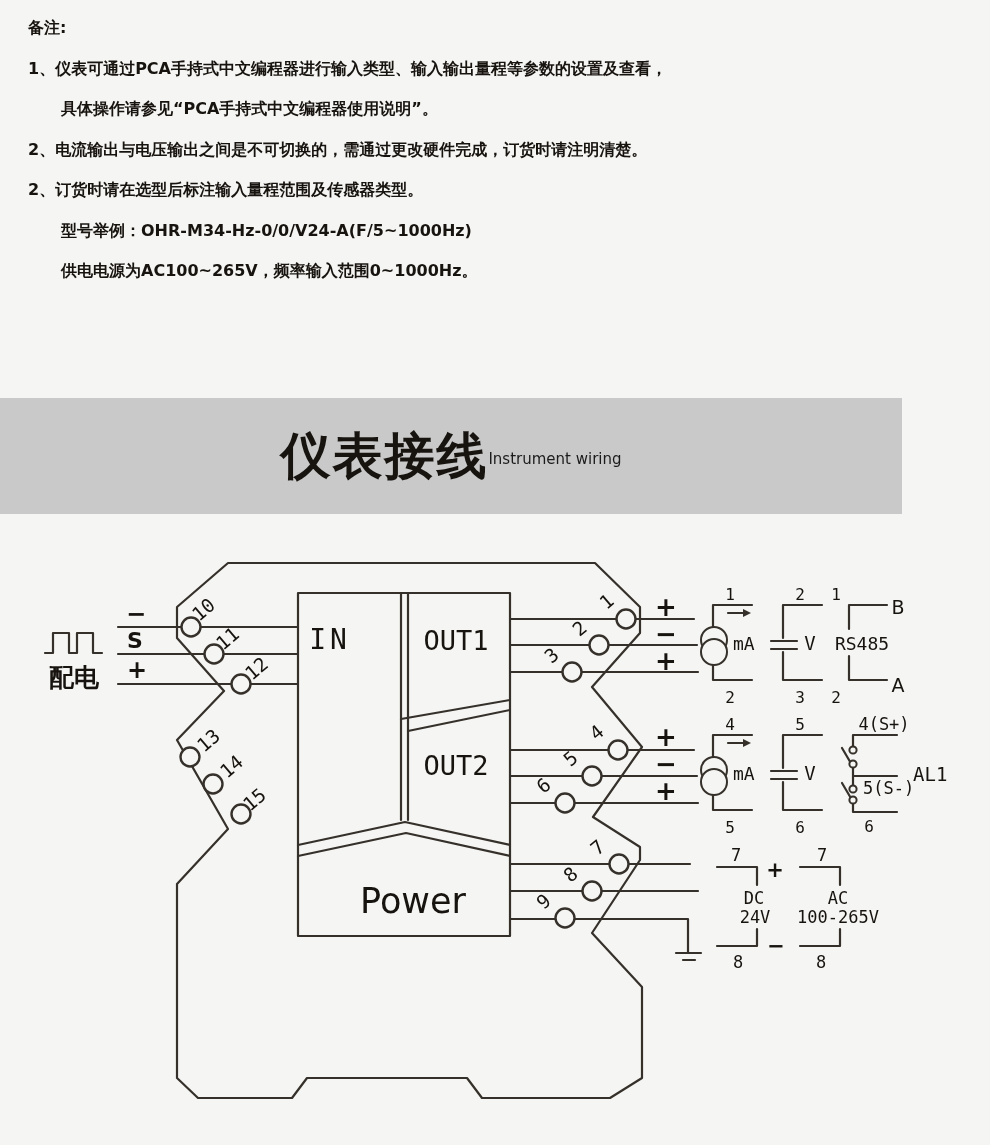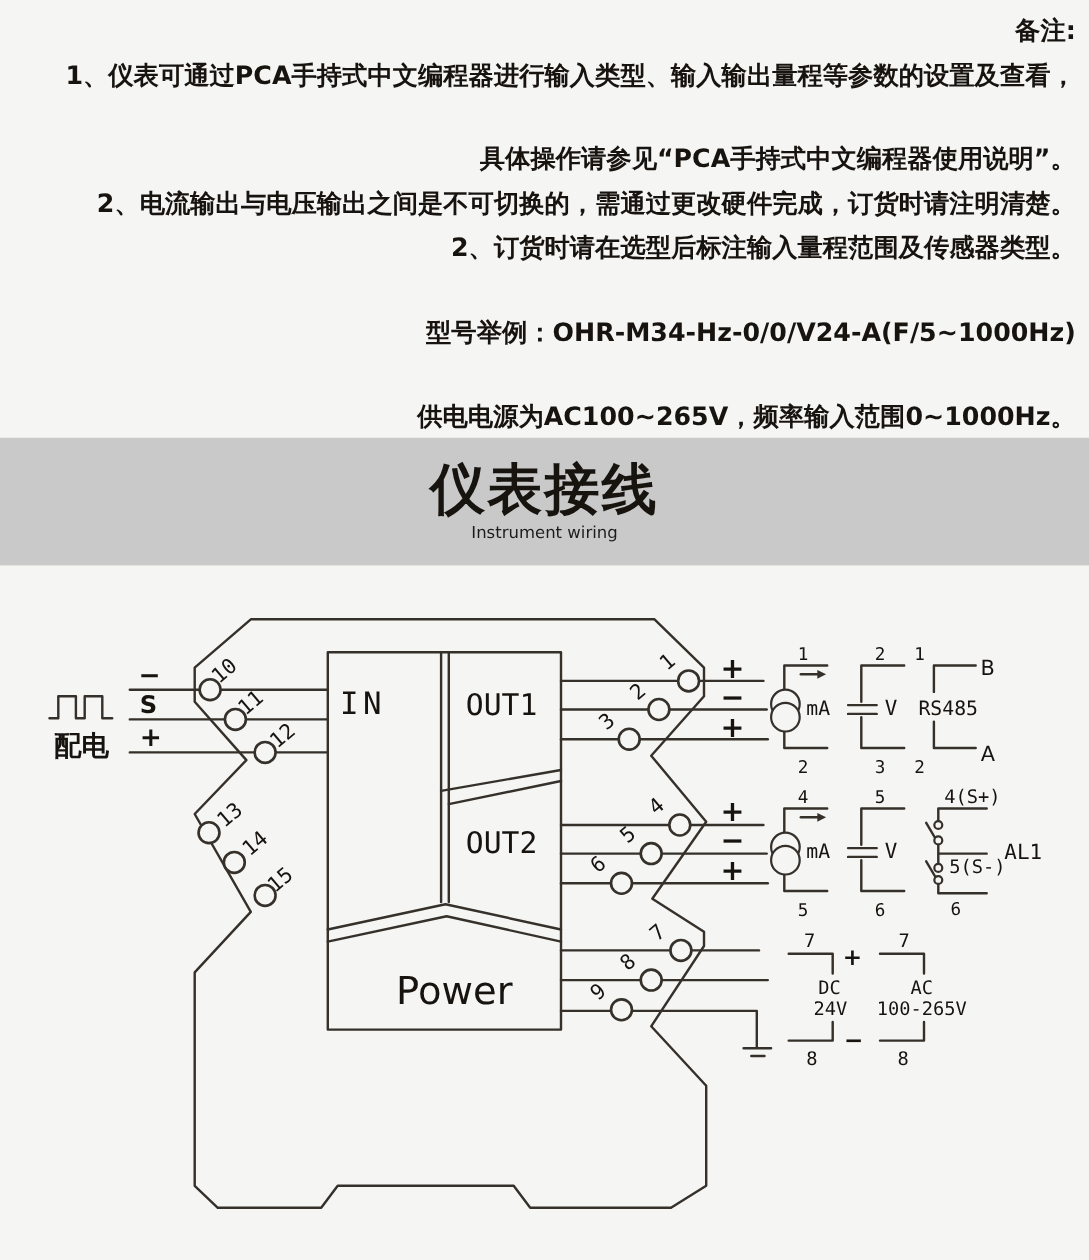--- a/index.html
+++ b/index.html
@@ -6,28 +6,28 @@
   * { box-sizing:border-box; }
   html,body { margin:0; padding:0; }
   body {
     width:990px; height:1145px; position:relative; overflow:hidden;
     background:var(--bg);
     font-family:"DejaVu Sans","Liberation Sans",sans-serif;
     color:var(--ink);
   }
   .notes {
     position:absolute; left:28px; top:8px; width:950px;
-    font-weight:bold; font-size:23px;text-align:right;
+    font-weight:bold; font-size:16px;
   }
   .notes > div { line-height:40.5px; white-space:nowrap; }
-  .notes .indent { padding-left:33px;margin-top:36px; }
+  .notes .indent { padding-left:33px; }
   .banner {
-    position:absolute; left:0; top:398px; width:990px; height:116px;
+    position:absolute; left:0; top:398px; width:902px; height:116px;
     background:var(--banner);
-    display:flex; flex-direction:column; align-items:center; justify-content:center;
+    display:flex; align-items:center; justify-content:center;
   }
   .banner-title { font-size:50px; font-weight:bold; letter-spacing:2px; line-height:1; }
   .banner-sub { font-size:15px; font-weight:normal; margin-top:5px; color:#1c1c1c; }
   svg.diagram { position:absolute; left:0; top:0; }
   .ln { fill:none; stroke:var(--line); stroke-width:2.2; stroke-linecap:round; stroke-linejoin:round; }
   .tc { fill:var(--bg); stroke:var(--line); stroke-width:2.4; }
   .cc { fill:var(--bg); stroke:var(--line); stroke-width:2; }
   .ah { fill:var(--line); stroke:none; }
   text.t  { font-family:"DejaVu Sans Mono","Liberation Mono",monospace; fill:var(--ink); text-anchor:middle; }
   text.ts { font-family:"DejaVu Sans","Liberation Sans",sans-serif; fill:var(--ink); text-anchor:middle; }

